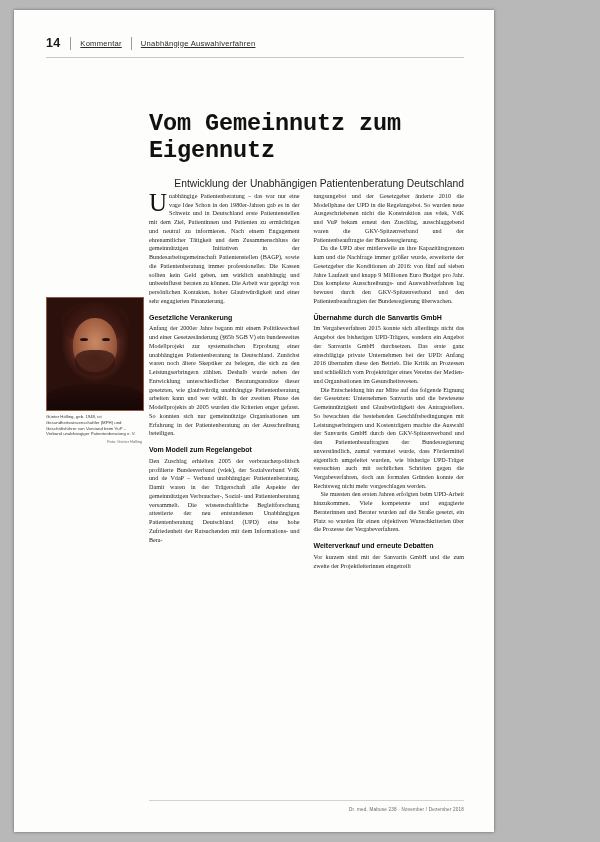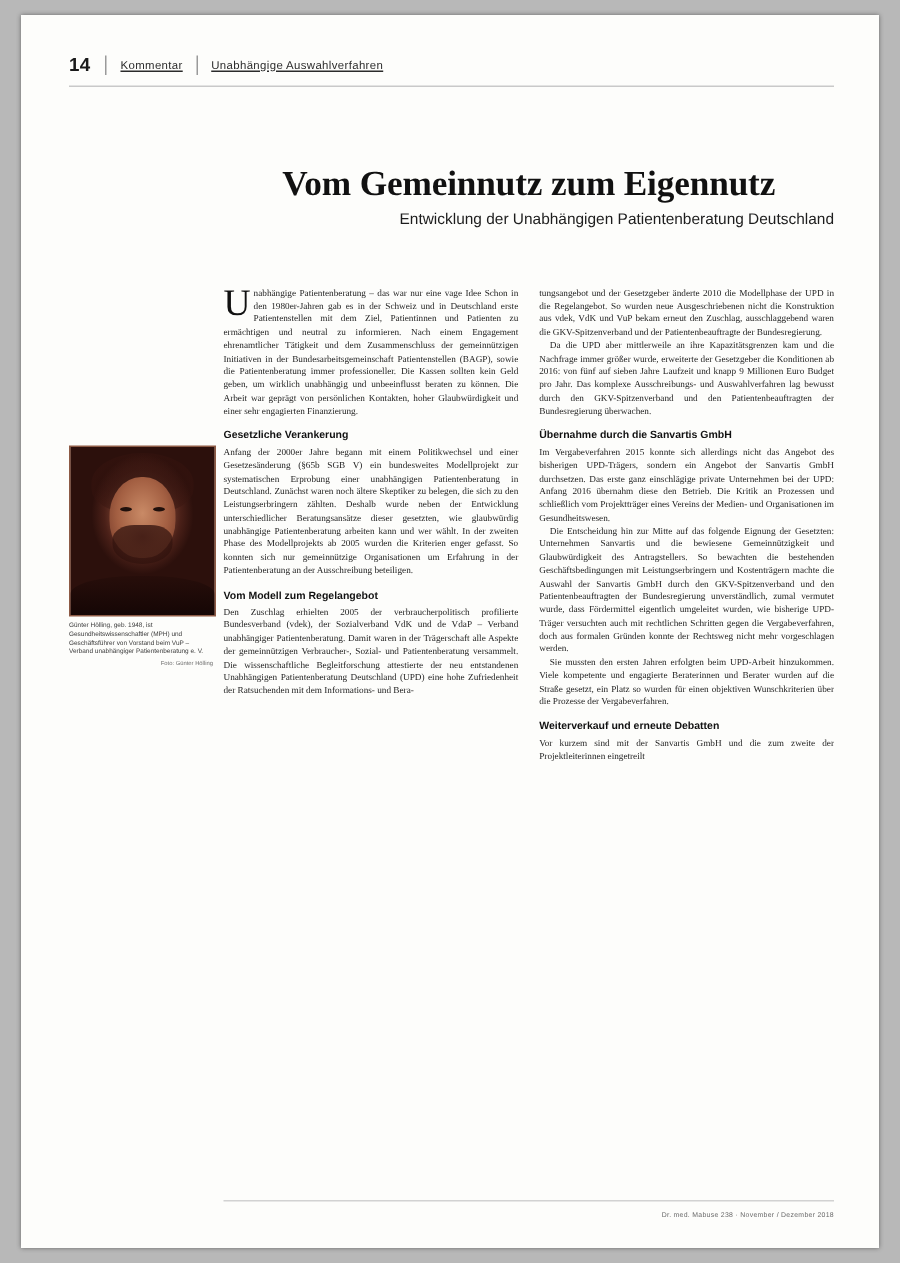--- a/index.html
+++ b/index.html
@@ -10,21 +10,21 @@
   body {
     width: 600px;
     height: 842px;
     font-family: "Liberation Serif", serif;
     overflow: hidden;
   }
   .page {
     position: absolute;
     left: 14px;
     top: 10px;
-    width: 572px;
+    width: 480px;
     height: 822px;
     background: #fdfdfb;
     box-shadow: 0 0 3px rgba(0,0,0,0.45);
   }
   .page-inner {
     position: absolute;
     left: 0; top: 0; right: 0; bottom: 0;
     padding: 0;
   }
   
@@ -71,34 +71,34 @@
     background: #c9c9c9;
   }
   
   .titleblock {
     position: absolute;
     left: 135px;
     right: 30px;
     top: 100px;
   }
   .doc-title {
-    font-family: Liberation Serif, serif;
+    font-family: Liberation Mono, monospace;
     font-size: 23.5px;
     font-weight: bold;
     color: #111;
-    text-align: center;
+    text-align: left;
     letter-spacing: -0.1px;
     line-height: 1.15;
   }
   .doc-subtitle {
     font-family: "Liberation Sans", sans-serif;
     font-size: 10.3px;
     color: #1d1d1d;
     text-align: right;
-    margin-top: 4px;
+    margin-top: 14px;
   }
   
   .cols {
     position: absolute;
     left: 135px;
     right: 30px;
     top: 182px;
     bottom: 40px;
     display: flex;
     gap: 14px;

